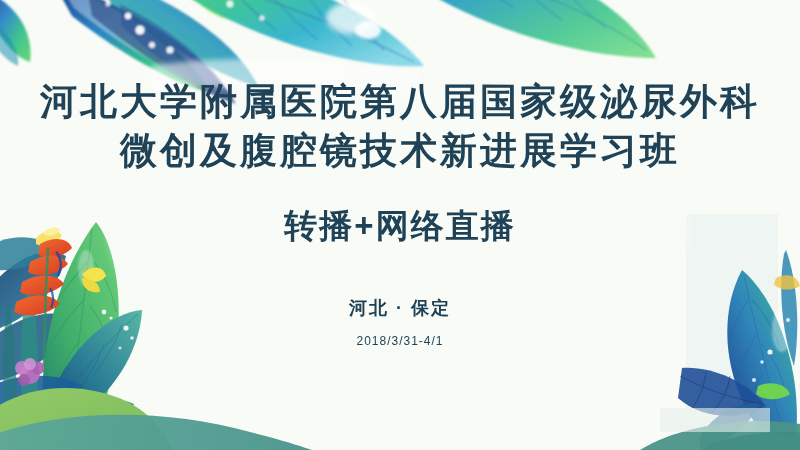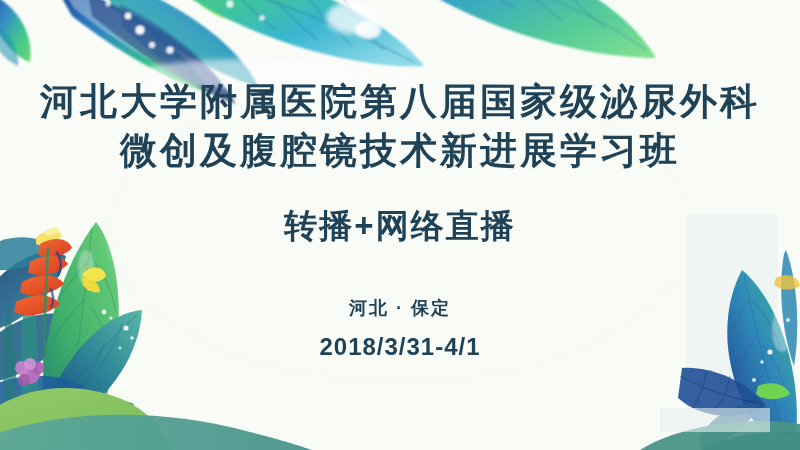--- a/index.html
+++ b/index.html
@@ -58,22 +58,22 @@
     color: #1f4257;
     font-weight: bold;
     font-size: 18px;
     letter-spacing: 2px;
     line-height: 1;
     white-space: nowrap;
     margin-top: 57px;
   }
   .dates {
     color: #1f4257;
-    font-weight: bold;
-    font-size: 24px;
+    font-weight: normal;
+    font-size: 12px;
     letter-spacing: 1px;
     line-height: 1;
     white-space: nowrap;
     margin-top: 18px;
     text-align: center;
   }
 </style>
 </head>
 <body>
 

